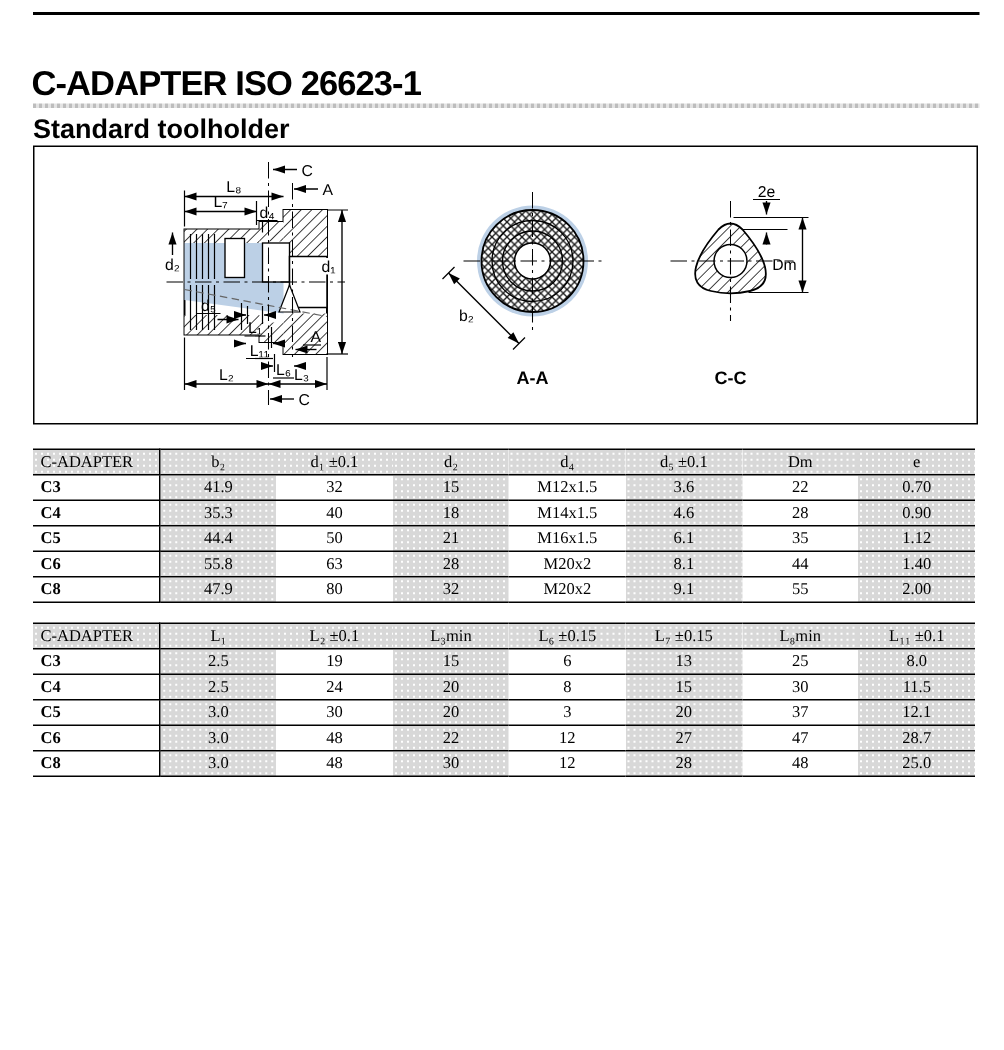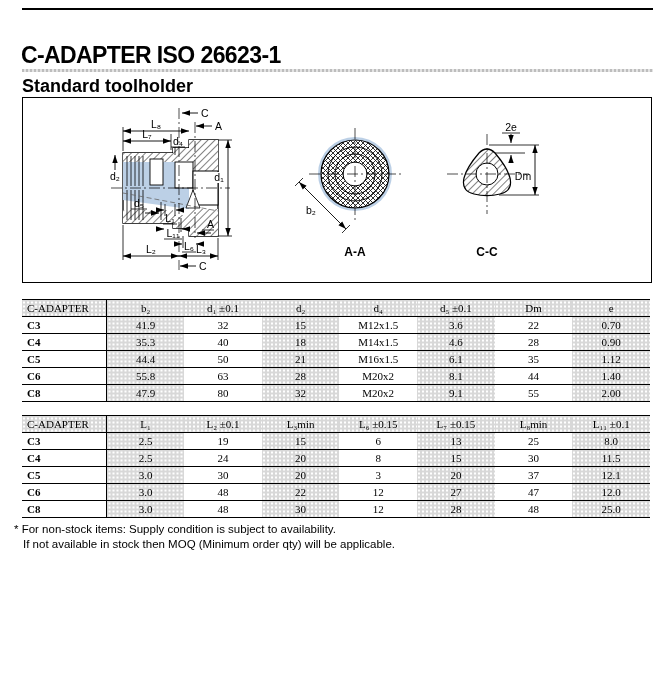--- a/index.html
+++ b/index.html
@@ -313,33 +313,29 @@
         <td class="sh">12.1</td>
       </tr>
       <tr>
         <th class="name-col">C6</th>
         <td class="sh">3.0</td>
         <td>48</td>
         <td class="sh">22</td>
         <td>12</td>
         <td class="sh">27</td>
         <td>47</td>
-        <td class="sh">12.0</td>
+        <td class="sh">28.7</td>
       </tr>
       <tr>
         <th class="name-col">C8</th>
         <td class="sh">3.0</td>
         <td>48</td>
         <td class="sh">30</td>
         <td>12</td>
         <td class="sh">28</td>
         <td>48</td>
         <td class="sh">25.0</td>
       </tr>
     </tbody>
   </table>
 
-  <div class="footnote">
-    <div>* For non-stock items: Supply condition is subject to availability.</div>
-    <div class="fn2">If not available in stock then MOQ (Minimum order qty) will be applicable.</div>
-  </div>
 
 </div>
 
 </body></html>

